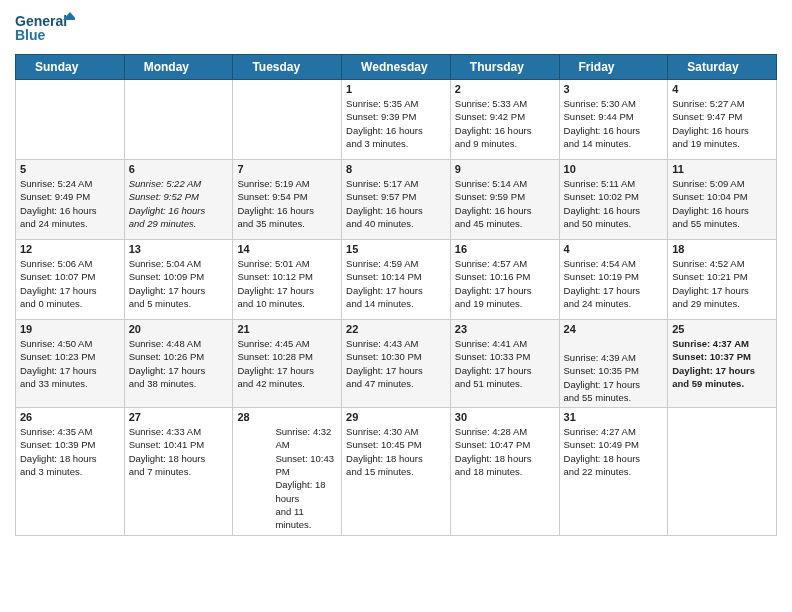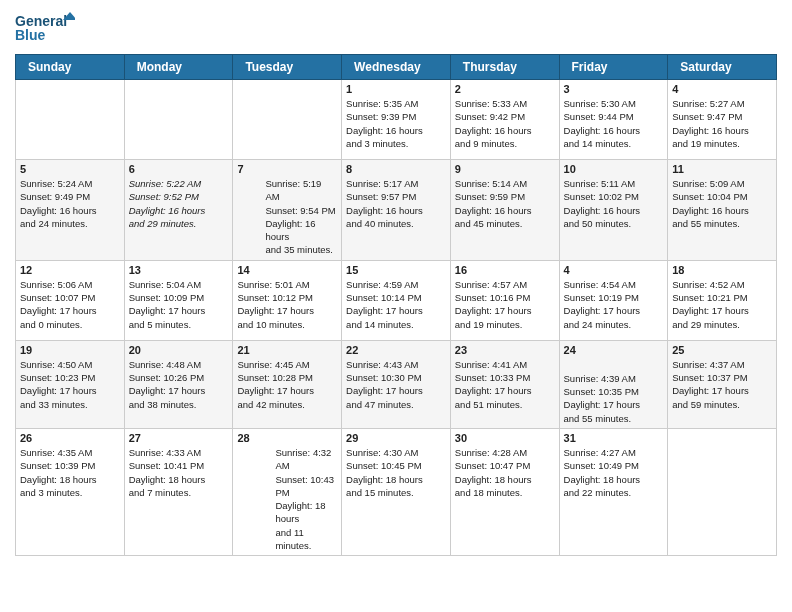--- a/index.html
+++ b/index.html
@@ -41,21 +41,21 @@
     table {
       width: 100%;
       border-collapse: collapse;
       table-layout: fixed;
     }
     thead tr th {
       background: #2471a3;
       color: #fff;
       font-size: 12px;
       font-weight: bold;
-      padding: 5px 12px;
+      padding: 5px 19px;
       text-align: left;
       border: 1px solid #1a5276;
     }
     tbody tr td {
       border: 1px solid #ccc;
       vertical-align: top;
       padding: 3px 4px;
       font-size: 10px;
       color: #222;
       height: 80px;
@@ -153,21 +153,21 @@
           </td>
           <td>
             <span class="day-num">6</span>
             <div class="day-info" style="white-space: pre-line; font-style: italic;">Sunrise: 5:22 AM
 Sunset: 9:52 PM
 Daylight: 16 hours
 and 29 minutes.</div>
           </td>
           <td>
             <span class="day-num">7</span>
-            <div class="day-info" style="white-space: pre-line; margin-left: 28px;">Sunrise: 5:19 AM
+            <div class="day-info" style="white-space: pre-line;">Sunrise: 5:19 AM
 Sunset: 9:54 PM
 Daylight: 16 hours
 and 35 minutes.</div>
           </td>
           <td>
             <span class="day-num">8</span>
             <div class="day-info" style="white-space: pre-line;">Sunrise: 5:17 AM
 Sunset: 9:57 PM
 Daylight: 16 hours
 and 40 minutes.</div>
@@ -283,21 +283,21 @@
           </td>
           <td>
             <span class="day-num">24</span>
             <div class="day-info" style="white-space: pre-line; margin-top: 16px;">Sunrise: 4:39 AM
 Sunset: 10:35 PM
 Daylight: 17 hours
 and 55 minutes.</div>
           </td>
           <td>
             <span class="day-num">25</span>
-            <div class="day-info" style="white-space: pre-line;">Sunrise: 4:37 AM
+            <div class="day-info" style="white-space: pre-line; font-weight: bold;">Sunrise: 4:37 AM
 Sunset: 10:37 PM
 Daylight: 17 hours
 and 59 minutes.</div>
           </td>
         </tr>
         <tr>
           <td>
             <span class="day-num">26</span>
             <div class="day-info" style="white-space: pre-line;">Sunrise: 4:35 AM
 Sunset: 10:39 PM

